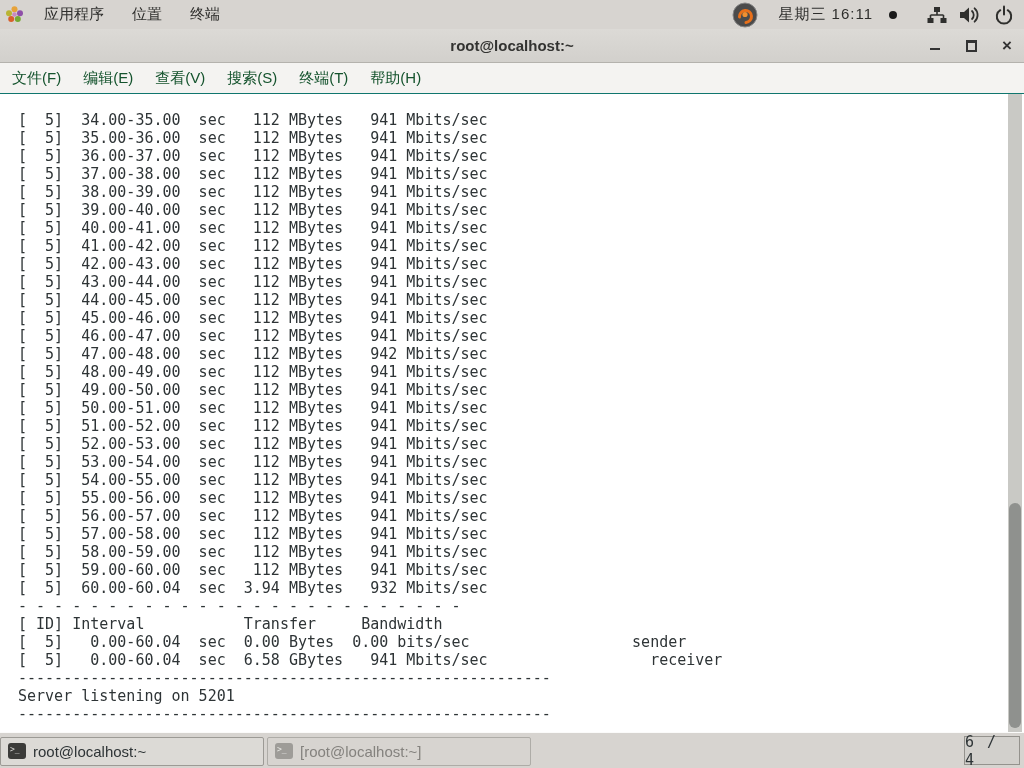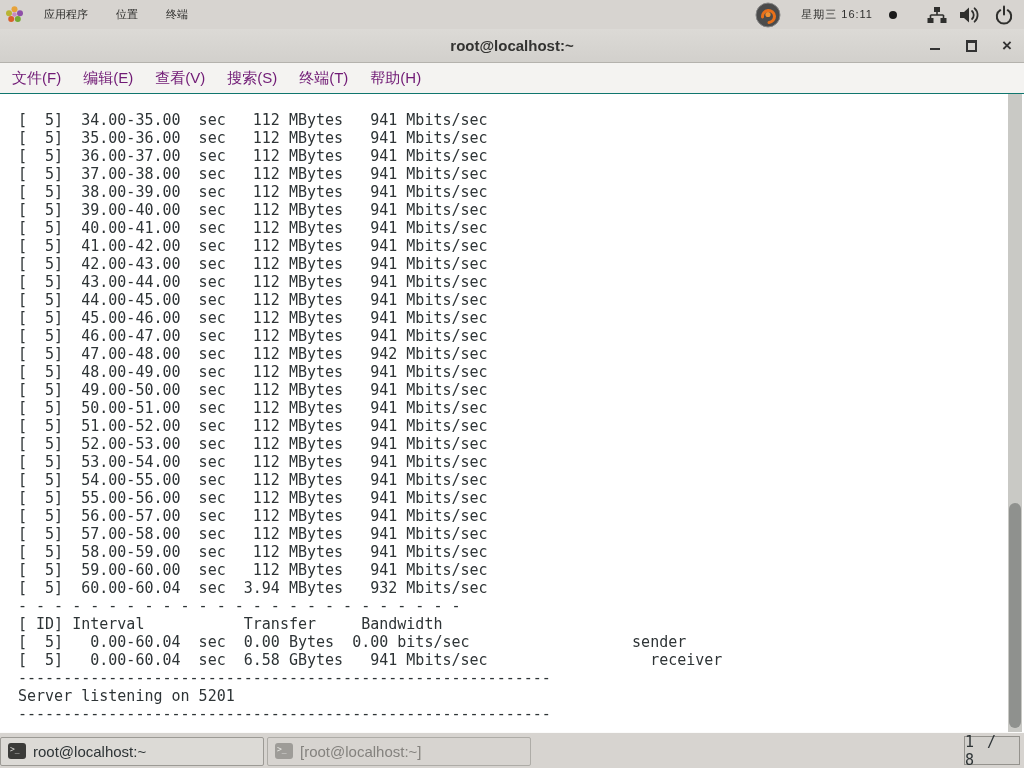--- a/index.html
+++ b/index.html
@@ -6,21 +6,21 @@
   body{
     width:1024px;height:768px;position:relative;overflow:hidden;
     background:#d7d4d0;
     font-family:"Liberation Sans","DejaVu Sans",sans-serif;
     -webkit-font-smoothing:antialiased;
   }
   
   .panel{
     position:absolute;top:0;left:0;right:0;height:29px;
     background:#d7d4d0;border-bottom:1px solid #fbfbfa;
-    display:flex;align-items:center;color:#2e2e2c;font-size:11px;
+    display:flex;align-items:center;color:#2e2e2c;font-size:15px;
   }
   .panel-left{display:flex;align-items:center;height:100%;}
   .app-icon-wrap{padding:0 6px 0 5px;display:flex;align-items:center;}
   .panel-menu{padding:0 14px;height:100%;display:flex;align-items:center;cursor:default;}
   .panel-right{margin-left:auto;display:flex;align-items:center;gap:16px;padding-right:10px;height:100%;}
   .clock{letter-spacing:1px;margin-left:4px;}
   .notif-dot{width:8px;height:8px;border-radius:50%;background:#1a1a1a;margin-right:14px;}
   .tray{display:flex;align-items:center;gap:12px;}
   
   .titlebar{
@@ -32,21 +32,21 @@
   }
   .win-controls{position:absolute;right:10px;top:0;height:100%;display:flex;align-items:center;gap:22px;}
   .wc{width:14px;height:14px;display:flex;align-items:center;justify-content:center;color:#333;cursor:default;}
   .wc-min-bar{width:10px;height:2px;background:#333;margin-top:6px;}
   .wc-max-box{width:7px;height:7px;border:2px solid #333;border-top-width:3px;}
   .wc-close{font-size:17px;font-weight:bold;line-height:14px;}
   
   .menubar{
     position:absolute;top:63px;left:0;right:0;height:30px;
     background:#f4f3f1;border-bottom:6px solid #0f766e;
-    display:flex;align-items:center;font-size:15px;color:#701a75;
+    display:flex;align-items:center;font-size:15px;color:#14532d;
   }
   .menubar-item{padding:0 11px;height:100%;display:flex;align-items:center;cursor:default;}
   .menubar-item:first-child{margin-left:1px;}
   
   .term{
     position:absolute;top:94px;left:0;right:0;bottom:35px;background:#ffffff;
   }
   .term pre{
     margin:16px;padding:1px 0 0 2px;
     font-family:"DejaVu Sans Mono","Liberation Mono",monospace;
@@ -221,14 +221,14 @@
         <span>&gt;_</span>
       </span>
     <span class="task-label">root@localhost:~</span>
   </div>
   <div class="task-btn inactive">
     <span class="term-mini-icon dim">
         <span>&gt;_</span>
       </span>
     <span class="task-label">[root@localhost:~]</span>
   </div>
-  <div class="workspace">1 / 8</div>
+  <div class="workspace">6 / 4</div>
 </div>
 
 </body></html>

